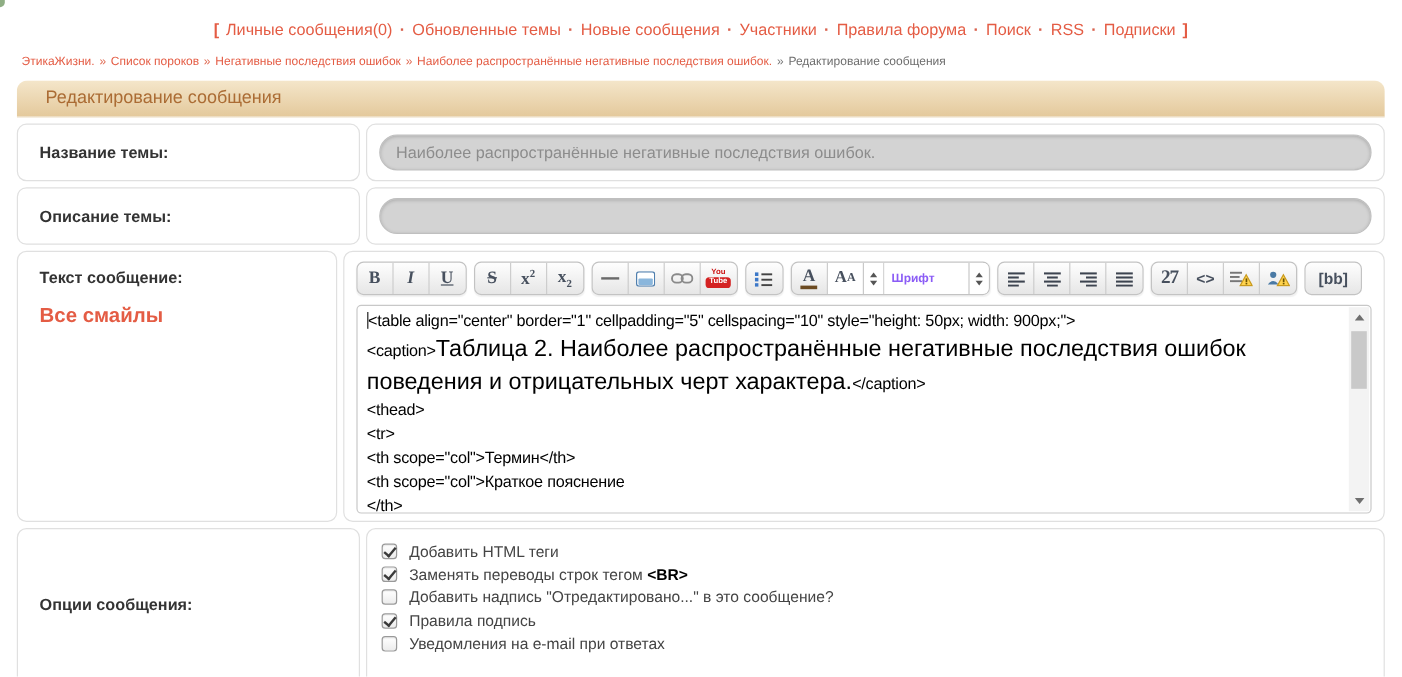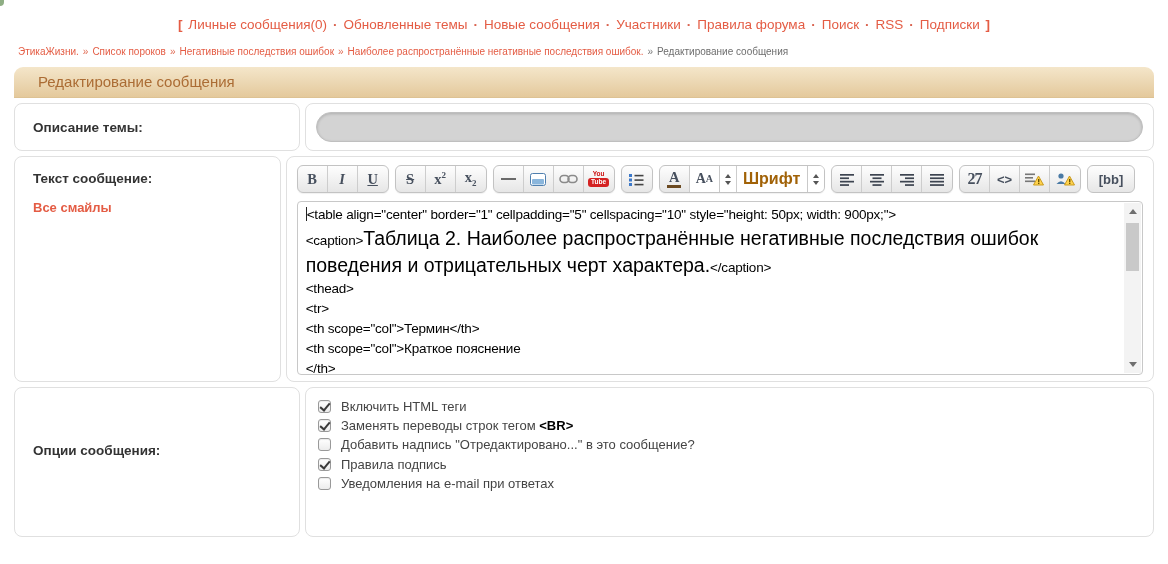--- a/index.html
+++ b/index.html
@@ -30,38 +30,38 @@
   .label-card{width:286px;padding:0 18px;font-size:13.5px;font-weight:bold;color:#333;}
   .label-card.center{display:flex;align-items:center;}
   .content-card{flex:1;position:relative;}
   .row-sm{height:48px;}
   .row-sm .content-card{display:flex;align-items:center;}
   .pill-input{width:calc(100% - 20px);margin:0 10px;height:30px;box-sizing:border-box;background:#d3d3d3;border:1px solid #bfbfbf;border-radius:15px;box-shadow:inset 0 1px 3px rgba(0,0,0,.18);color:#8c8c8c;font-size:13.5px;padding:0 13px;font-family:"Liberation Sans",sans-serif;outline:none;}
 
   
   .row-editor{height:226px;}
   .row-editor .label-card{padding-top:14px;}
-  .smilies-link{display:inline-block;margin-top:14px;color:#e45c44;font-weight:bold;font-size:13px;text-decoration:none;cursor:pointer;}
+  .smilies-link{display:inline-block;margin-top:14px;color:#e45c44;font-weight:bold;font-size:17px;text-decoration:none;cursor:pointer;}
 
   .toolbar{display:flex;align-items:center;gap:6px;padding:8px 10px 4px 10px;}
   .tb-group{display:flex;align-items:stretch;height:26px;border:1px solid #c3c3c3;border-radius:6px;background:linear-gradient(#fefefe,#e6e6e6);box-shadow:0 1px 1px rgba(0,0,0,.06);overflow:hidden;}
   .tb-btn{min-width:30px;height:100%;display:flex;align-items:center;justify-content:center;border-right:1px solid #cdcdcd;cursor:pointer;padding:0 4px;box-sizing:border-box;}
   .tb-btn:last-child{border-right:none;}
   .glyph{font-family:"Liberation Serif",serif;font-weight:bold;font-size:14.5px;color:#47505e;line-height:1;}
   .glyph.italic{font-style:italic;}
   .glyph.under{text-decoration:underline;}
   .glyph.strike{text-decoration:line-through;}
   .glyph sup,.glyph sub{font-size:9px;}
   .hr-line{width:15px;height:2px;background:#6a6a6a;}
   .tb-select{display:flex;align-items:stretch;background:#fff;border-right:1px solid #cdcdcd;cursor:pointer;}
   .tb-select .sel-body{display:flex;align-items:center;padding:0 6px;}
   .spin{display:flex;flex-direction:column;justify-content:center;gap:3px;padding:0 5px;border-left:1px solid #c9c9c9;}
   .tri-up{width:0;height:0;border-left:3.5px solid transparent;border-right:3.5px solid transparent;border-bottom:4px solid #555;}
   .tri-down{width:0;height:0;border-left:3.5px solid transparent;border-right:3.5px solid transparent;border-top:4px solid #555;}
-  .fontname{font-size:16px;font-weight:bold;color:#a16207;width:58px;}
+  .fontname{font-size:10px;font-weight:bold;color:#8b5cf6;width:58px;}
   .acolor{display:flex;flex-direction:column;align-items:center;}
   .acolor .bar{width:14px;height:3px;background:#6b4a21;margin-top:1px;}
   .aa .big{font-size:14px;} .aa .small{font-size:10px;}
   .quote-glyph{font-family:"Liberation Serif",serif;font-weight:bold;font-size:16px;color:#47505e;letter-spacing:-1px;}
   .code-glyph{font-weight:bold;font-size:13px;color:#47505e;}
   .bb-btn{margin-left:auto;margin-right:8px;width:46px;height:26px;border:1px solid #c3c3c3;border-radius:6px;background:linear-gradient(#fefefe,#e6e6e6);display:flex;align-items:center;justify-content:center;font-weight:bold;font-size:13px;color:#47505e;cursor:pointer;}
   .yt{display:flex;flex-direction:column;align-items:center;line-height:1;}
   .yt .yt-top{font-size:6.5px;font-weight:bold;color:#cc1111;}
   .yt .yt-bottom{font-size:6.5px;font-weight:bold;color:#fff;background:#d42222;border-radius:3px;padding:1.5px 3px;margin-top:0.5px;}
   .warn-wrap{position:relative;display:flex;align-items:center;justify-content:center;}
@@ -101,20 +101,28 @@
 
   <div class="breadcrumb">
     <span id="crumb-links"><a class="crumb-link">ЭтикаЖизни.</a><span class="crumb-sep">»</span><a class="crumb-link">Список пороков</a><span class="crumb-sep">»</span><a class="crumb-link">Негативные последствия ошибок</a><span class="crumb-sep">»</span><a class="crumb-link">Наиболее распространённые негативные последствия ошибок.</a></span><span class="crumb-sep-last">»</span><span class="crumb-current">Редактирование сообщения</span>
   </div>
 
   <div class="main">
     <div class="page-header">
       <span>Редактирование сообщения</span>
     </div>
 
+    <div class="row row-sm">
+      <div class="card label-card center">
+        <span>Название темы:</span>
+      </div>
+      <div class="card content-card">
+        <input class="pill-input" type="text" readonly="" value="Наиболее распространённые негативные последствия ошибок." style="">
+      </div>
+    </div>
 
     <div class="row row-sm">
       <div class="card label-card center">
         <span>Описание темы:</span>
       </div>
       <div class="card content-card">
         <input class="pill-input" type="text" readonly="" value="" style="">
       </div>
     </div>
 
@@ -295,21 +303,21 @@
     </div>
 
     <div class="row row-options">
       <div class="card label-card">
         <span>Опции сообщения:</span>
       </div>
       <div class="card content-card">
         <div class="options-list" id="options-list">
             <div class="opt-row">
               <span class="checkbox checked"></span>
-              <span class="opt-label">Включить HTML теги</span>
+              <span class="opt-label">Добавить HTML теги</span>
             </div>
             <div class="opt-row">
               <span class="checkbox checked"></span>
               <span class="opt-label">Заменять переводы строк тегом <b>&lt;BR&gt;</b></span>
             </div>
             <div class="opt-row">
               <span class="checkbox"></span>
               <span class="opt-label">Добавить надпись "Отредактировано..." в это сообщение?</span>
             </div>
             <div class="opt-row">

